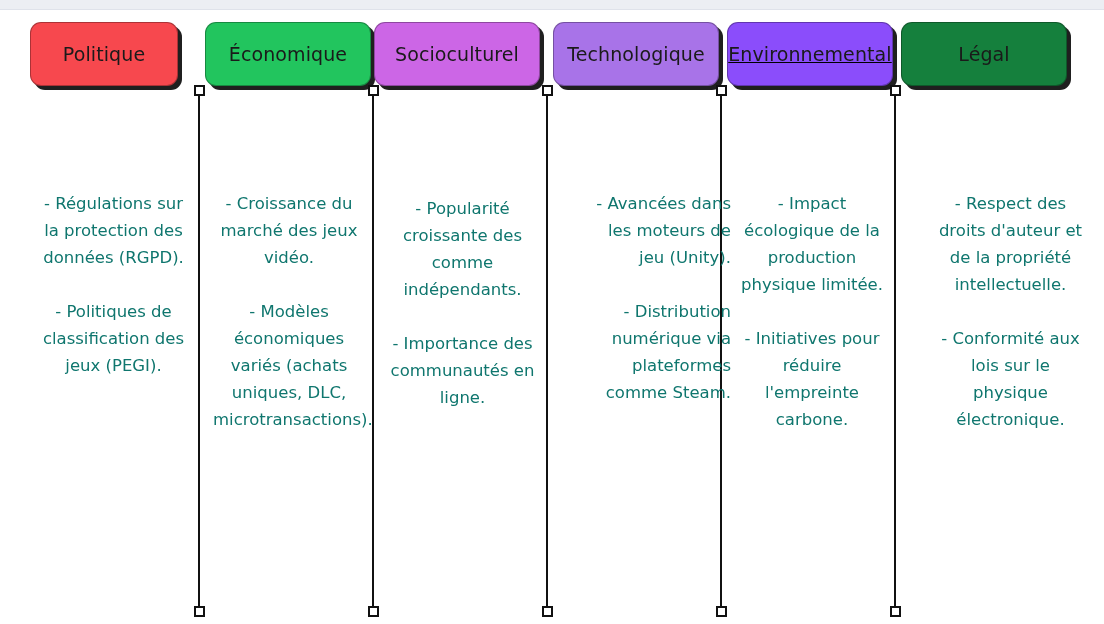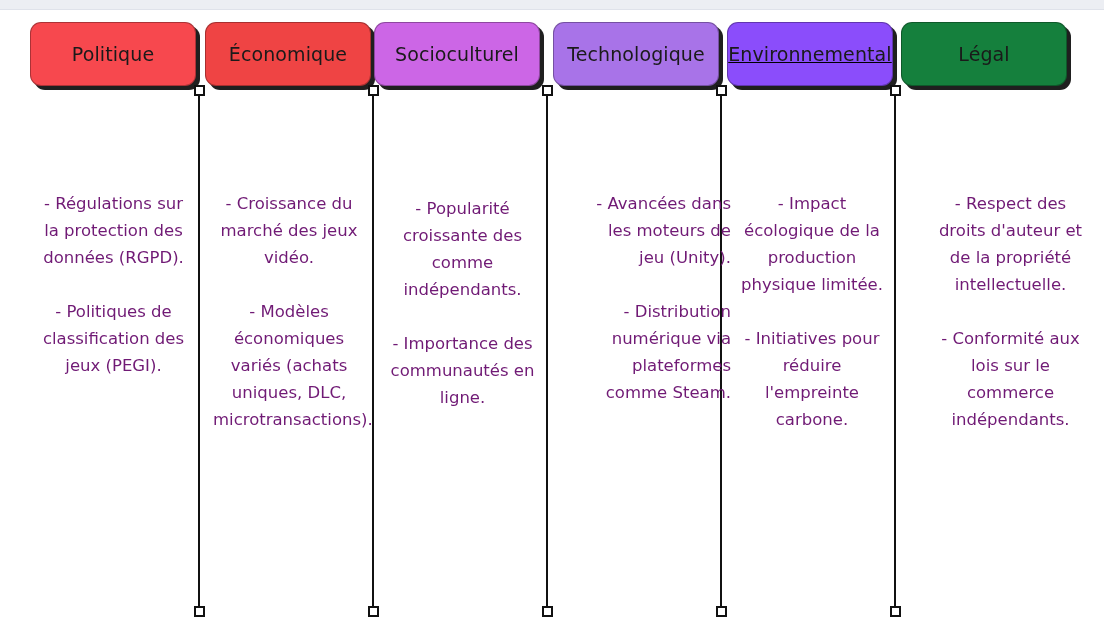--- a/index.html
+++ b/index.html
@@ -73,38 +73,38 @@
     border: 2px solid #111111;
     box-sizing: border-box;
   }
 
   
   .col-text {
     position: absolute;
     text-align: center;
     font-size: 16.5px;
     line-height: 1.64;
-    color: #701a75;
+    color: #0f766e;
     white-space: pre-line;
     box-sizing: border-box;
   }
 </style>
 </head>
 <body>
 
 <div id="diagram-root">
 
   <div class="top-strip"></div>
   <div class="top-strip-edge"></div>
 
-  <div class="header-box" style="left:30px; top:22px; width:166px; background:#F7484E;">
+  <div class="header-box" style="left:30px; top:22px; width:148px; background:#F7484E;">
     <span class="label">Politique</span>
   </div>
 
-  <div class="header-box" style="left:205px; top:22px; width:166px; background:#ef4444;">
+  <div class="header-box" style="left:205px; top:22px; width:166px; background:#22c55e;">
     <span class="label">Économique</span>
   </div>
 
   <div class="header-box" style="left:374px; top:22px; width:166px; background:#CC66E6;">
     <span class="label">Socioculturel</span>
   </div>
 
   <div class="header-box" style="left:553px; top:22px; width:166px; background:#A873E8;">
     <span class="label">Technologique</span>
   </div>
@@ -152,15 +152,15 @@
   <div class="col-text" style="left:581px; top:190px; width:150px;text-align:right;">- Avancées dans les moteurs de jeu (Unity).
 
 - Distribution numérique via plateformes comme Steam.</div>
 
   <div class="col-text" style="left:736px; top:190px; width:152px;">- Impact écologique de la production physique limitée.
 
 - Initiatives pour réduire l'empreinte carbone.</div>
 
   <div class="col-text" style="left:938px; top:190px; width:145px;">- Respect des droits d'auteur et de la propriété intellectuelle.
 
-- Conformité aux lois sur le commerce indépendants.</div>
+- Conformité aux lois sur le physique électronique.</div>
 
 </div>
 
 </body></html>

